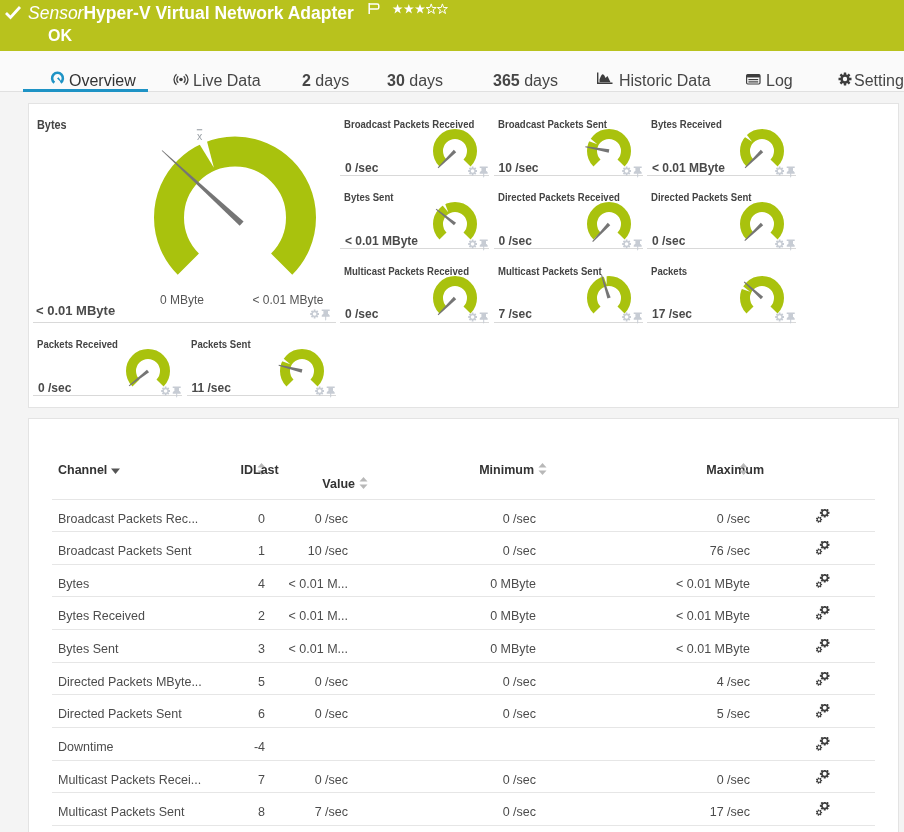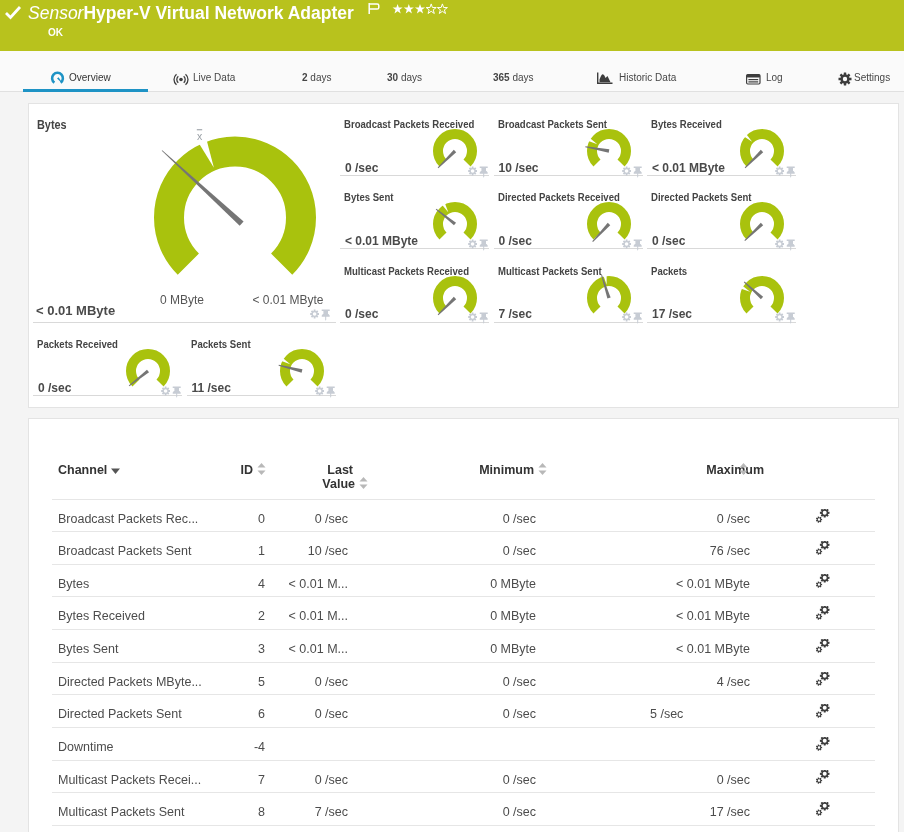--- a/index.html
+++ b/index.html
@@ -1,39 +1,39 @@
 <!DOCTYPE html>
 <html><head><meta charset="utf-8"><style>
 *{margin:0;padding:0;box-sizing:border-box}
 body{width:904px;height:832px;overflow:hidden;background:#f4f4f4;font-family:"Liberation Sans",sans-serif;position:relative}
 .abs{position:absolute}
 .tile{position:absolute;border-bottom:1px solid #d9d9d9}
 .ttl{position:absolute;left:4px;top:5px;font-size:11px;font-weight:bold;color:#444;white-space:nowrap;transform:scaleX(0.87);transform-origin:0 50%}
 .val{position:absolute;left:5px;top:47.5px;font-size:12px;font-weight:bold;color:#4a4a4a;white-space:nowrap}
-.tab{position:absolute;top:72px;font-size:10px;color:#464646;white-space:nowrap}
+.tab{position:absolute;top:72px;font-size:16px;color:#464646;white-space:nowrap}
 .hc{position:absolute;font-size:12.5px;font-weight:bold;color:#333}
 .rc{position:absolute;font-size:12.5px;color:#4c4c4c;white-space:nowrap}
 </style></head><body>
 <div class="abs" style="left:0;top:51px;width:904px;height:40px;background:#fafafa"></div>
 <div class="abs" style="left:0;top:0;width:904px;height:51px;background:#b8c21d"></div>
 <svg class="abs" width="18" height="18" style="left:4px;top:4px">
     <polyline points="2,9 6.5,13.5 16,3" fill="none" stroke="#fff" stroke-width="2.8"></polyline>
   </svg>
 <div class="abs" style="left:28px;top:3px;font-size:17.5px;color:#fff"><i style="">Sensor</i><b>Hyper-V Virtual Network Adapter</b></div>
 <svg class="abs" width="14" height="12" style="left:368px;top:3px">
     <path d="M1.2 0 V11 M1.2 1 H9.2 Q10.8 1 10.8 2.6 V4.4 Q10.8 6 9.2 6 H1.2" fill="none" stroke="#fff" stroke-width="1.5"></path>
   </svg>
 <svg class="abs" width="58" height="13" style="left:392px;top:3px">
     <path d="M5.6 0.9 L4.37 4.5 L0.56 4.56 L3.6 6.85 L2.48 10.49 L5.6 8.3 L8.72 10.49 L7.6 6.85 L10.64 4.56 L6.83 4.5 Z" fill="#fff"></path>
     <path d="M16.8 0.9 L15.57 4.5 L11.76 4.56 L14.8 6.85 L13.68 10.49 L16.8 8.3 L19.92 10.49 L18.8 6.85 L21.84 4.56 L18.03 4.5 Z" fill="#fff"></path>
     <path d="M28 0.9 L26.77 4.5 L22.96 4.56 L26 6.85 L24.88 10.49 L28 8.3 L31.12 10.49 L30 6.85 L33.04 4.56 L29.23 4.5 Z" fill="#fff"></path>
     <path d="M39.2 0.9 L37.97 4.5 L34.16 4.56 L37.2 6.85 L36.08 10.49 L39.2 8.3 L42.32 10.49 L41.2 6.85 L44.24 4.56 L40.43 4.5 Z" fill="none" stroke="#fff" stroke-width="1"></path>
     <path d="M50.4 0.9 L49.17 4.5 L45.36 4.56 L48.4 6.85 L47.28 10.49 L50.4 8.3 L53.52 10.49 L52.4 6.85 L55.44 4.56 L51.63 4.5 Z" fill="none" stroke="#fff" stroke-width="1"></path>
   </svg>
-<div class="abs" style="left:48px;top:27px;font-size:10px;font-weight:bold;color:#fff">OK</div>
+<div class="abs" style="left:48px;top:27px;font-size:16px;font-weight:bold;color:#fff">OK</div>
 <div class="abs" style="left:0;top:91px;width:904px;height:1px;background:#e0e0e0"></div>
 <div class="abs" style="left:23px;top:89px;width:125px;height:2.5px;background:#1e93c5"></div>
 <svg class="abs" width="15" height="15" style="left:50px;top:71px">
     <path d="M 4.4 11.62 A 5.4 5.4 0 1 1 10.6 11.62" fill="none" stroke="#1e93c5" stroke-width="2.6"></path>
     <polygon points="7.03,7.54 11.52,11.87 12.05,11.42 8.57,6.26" fill="#1e93c5"></polygon>
   </svg>
 <div class="tab" style="left:69px;color:#333">Overview</div>
 <svg class="abs" width="16" height="13" style="left:173px;top:73px">
     <circle cx="8" cy="6.5" r="1.8" fill="#3d3d3d"></circle>
     <path d="M 5.3 9.72 A 4.2 4.2 0 0 1 5.3 3.28" fill="none" stroke="#3d3d3d" stroke-width="1.3"></path>
@@ -222,21 +222,21 @@
 <div class="abs" style="left:28px;top:418px;width:871px;height:420px;background:#fff;border:1px solid #e3e3e3"></div>
 <div class="hc" style="left:58px;top:463px">Channel</div>
 <svg class="abs" width="9" height="6" style="left:111px;top:468px">
     <polygon points="0,0.5 9,0.5 4.5,6" fill="#555"></polygon>
   </svg>
 <div class="hc" style="left:153px;top:463px;width:100px;text-align:right">ID</div>
 <svg width="9" height="12" style="position:absolute;left:257px;top:463px">
     <polygon points="4.5,0 8.5,4.5 0.5,4.5" fill="#b8b8b8"></polygon>
     <polygon points="4.5,12 8.5,7.5 0.5,7.5" fill="#b8b8b8"></polygon>
   </svg>
-<div class="hc" style="left:253px;top:463px;width:100px;text-align:right">Last</div>
+<div class="hc" style="left:253px;top:463px;width:100px;text-align:left">Last</div>
 <div class="hc" style="left:255px;top:477px;width:100px;text-align:right">Value</div>
 <svg width="9" height="12" style="position:absolute;left:359px;top:477px">
     <polygon points="4.5,0 8.5,4.5 0.5,4.5" fill="#b8b8b8"></polygon>
     <polygon points="4.5,12 8.5,7.5 0.5,7.5" fill="#b8b8b8"></polygon>
   </svg>
 <div class="hc" style="left:434px;top:463px;width:100px;text-align:right">Minimum</div>
 <svg width="9" height="12" style="position:absolute;left:538px;top:463px">
     <polygon points="4.5,0 8.5,4.5 0.5,4.5" fill="#b8b8b8"></polygon>
     <polygon points="4.5,12 8.5,7.5 0.5,7.5" fill="#b8b8b8"></polygon>
   </svg>
@@ -303,21 +303,21 @@
 <div class="rc" style="left:650px;top:674.75px;width:100px;text-align:right">4 /sec</div>
 <svg class="abs" width="16" height="16" style="left:816px;top:671.75px">
     <path d="M13.51 2.84 L13.51 4.76 L12.03 4.89 L11.82 5.38 L12.77 6.52 L11.42 7.87 L10.28 6.92 L9.79 7.13 L9.66 8.61 L7.74 8.61 L7.61 7.13 L7.12 6.92 L5.98 7.87 L4.63 6.52 L5.58 5.38 L5.37 4.89 L3.89 4.76 L3.89 2.84 L5.37 2.71 L5.58 2.22 L4.63 1.08 L5.98 -0.27 L7.12 0.68 L7.61 0.47 L7.74 -1.01 L9.66 -1.01 L9.79 0.47 L10.28 0.68 L11.42 -0.27 L12.77 1.08 L11.82 2.22 L12.03 2.71 Z M 10.7 3.8 A 2 2 0 1 0 6.7 3.8 A 2 2 0 1 0 10.7 3.8 Z" fill="#3d3d3d" fill-rule="evenodd"></path>
     <path d="M6.12 9.89 L6.12 11.31 L5.07 11.34 L4.87 11.76 L5.5 12.6 L4.39 13.48 L3.71 12.68 L3.26 12.78 L3 13.8 L1.61 13.48 L1.82 12.45 L1.46 12.17 L0.5 12.6 L-0.12 11.31 L0.81 10.83 L0.81 10.37 L-0.12 9.89 L0.5 8.6 L1.46 9.03 L1.82 8.75 L1.61 7.72 L3 7.4 L3.26 8.42 L3.71 8.52 L4.39 7.72 L5.5 8.6 L4.87 9.44 L5.07 9.86 Z M 4.25 10.6 A 1.25 1.25 0 1 0 1.75 10.6 A 1.25 1.25 0 1 0 4.25 10.6 Z" fill="#3d3d3d" fill-rule="evenodd"></path>
   </svg>
 <div class="abs" style="left:52px;top:694.4px;width:823px;height:1px;background:#e6e6e6"></div>
 <div class="rc" style="left:58px;top:707.4px">Directed Packets Sent</div>
 <div class="rc" style="left:165px;top:707.4px;width:100px;text-align:right">6</div>
 <div class="rc" style="left:248px;top:707.4px;width:100px;text-align:right">0 /sec</div>
 <div class="rc" style="left:436px;top:707.4px;width:100px;text-align:right">0 /sec</div>
-<div class="rc" style="left:650px;top:707.4px;width:100px;text-align:left">5 /sec</div>
+<div class="rc" style="left:650px;top:707.4px;width:100px;text-align:right">5 /sec</div>
 <svg class="abs" width="16" height="16" style="left:816px;top:704.4px">
     <path d="M13.51 2.84 L13.51 4.76 L12.03 4.89 L11.82 5.38 L12.77 6.52 L11.42 7.87 L10.28 6.92 L9.79 7.13 L9.66 8.61 L7.74 8.61 L7.61 7.13 L7.12 6.92 L5.98 7.87 L4.63 6.52 L5.58 5.38 L5.37 4.89 L3.89 4.76 L3.89 2.84 L5.37 2.71 L5.58 2.22 L4.63 1.08 L5.98 -0.27 L7.12 0.68 L7.61 0.47 L7.74 -1.01 L9.66 -1.01 L9.79 0.47 L10.28 0.68 L11.42 -0.27 L12.77 1.08 L11.82 2.22 L12.03 2.71 Z M 10.7 3.8 A 2 2 0 1 0 6.7 3.8 A 2 2 0 1 0 10.7 3.8 Z" fill="#3d3d3d" fill-rule="evenodd"></path>
     <path d="M6.12 9.89 L6.12 11.31 L5.07 11.34 L4.87 11.76 L5.5 12.6 L4.39 13.48 L3.71 12.68 L3.26 12.78 L3 13.8 L1.61 13.48 L1.82 12.45 L1.46 12.17 L0.5 12.6 L-0.12 11.31 L0.81 10.83 L0.81 10.37 L-0.12 9.89 L0.5 8.6 L1.46 9.03 L1.82 8.75 L1.61 7.72 L3 7.4 L3.26 8.42 L3.71 8.52 L4.39 7.72 L5.5 8.6 L4.87 9.44 L5.07 9.86 Z M 4.25 10.6 A 1.25 1.25 0 1 0 1.75 10.6 A 1.25 1.25 0 1 0 4.25 10.6 Z" fill="#3d3d3d" fill-rule="evenodd"></path>
   </svg>
 <div class="abs" style="left:52px;top:727.05px;width:823px;height:1px;background:#e6e6e6"></div>
 <div class="rc" style="left:58px;top:740.05px">Downtime</div>
 <div class="rc" style="left:165px;top:740.05px;width:100px;text-align:right">-4</div>
 <svg class="abs" width="16" height="16" style="left:816px;top:737.05px">
     <path d="M13.51 2.84 L13.51 4.76 L12.03 4.89 L11.82 5.38 L12.77 6.52 L11.42 7.87 L10.28 6.92 L9.79 7.13 L9.66 8.61 L7.74 8.61 L7.61 7.13 L7.12 6.92 L5.98 7.87 L4.63 6.52 L5.58 5.38 L5.37 4.89 L3.89 4.76 L3.89 2.84 L5.37 2.71 L5.58 2.22 L4.63 1.08 L5.98 -0.27 L7.12 0.68 L7.61 0.47 L7.74 -1.01 L9.66 -1.01 L9.79 0.47 L10.28 0.68 L11.42 -0.27 L12.77 1.08 L11.82 2.22 L12.03 2.71 Z M 10.7 3.8 A 2 2 0 1 0 6.7 3.8 A 2 2 0 1 0 10.7 3.8 Z" fill="#3d3d3d" fill-rule="evenodd"></path>
     <path d="M6.12 9.89 L6.12 11.31 L5.07 11.34 L4.87 11.76 L5.5 12.6 L4.39 13.48 L3.71 12.68 L3.26 12.78 L3 13.8 L1.61 13.48 L1.82 12.45 L1.46 12.17 L0.5 12.6 L-0.12 11.31 L0.81 10.83 L0.81 10.37 L-0.12 9.89 L0.5 8.6 L1.46 9.03 L1.82 8.75 L1.61 7.72 L3 7.4 L3.26 8.42 L3.71 8.52 L4.39 7.72 L5.5 8.6 L4.87 9.44 L5.07 9.86 Z M 4.25 10.6 A 1.25 1.25 0 1 0 1.75 10.6 A 1.25 1.25 0 1 0 4.25 10.6 Z" fill="#3d3d3d" fill-rule="evenodd"></path>

